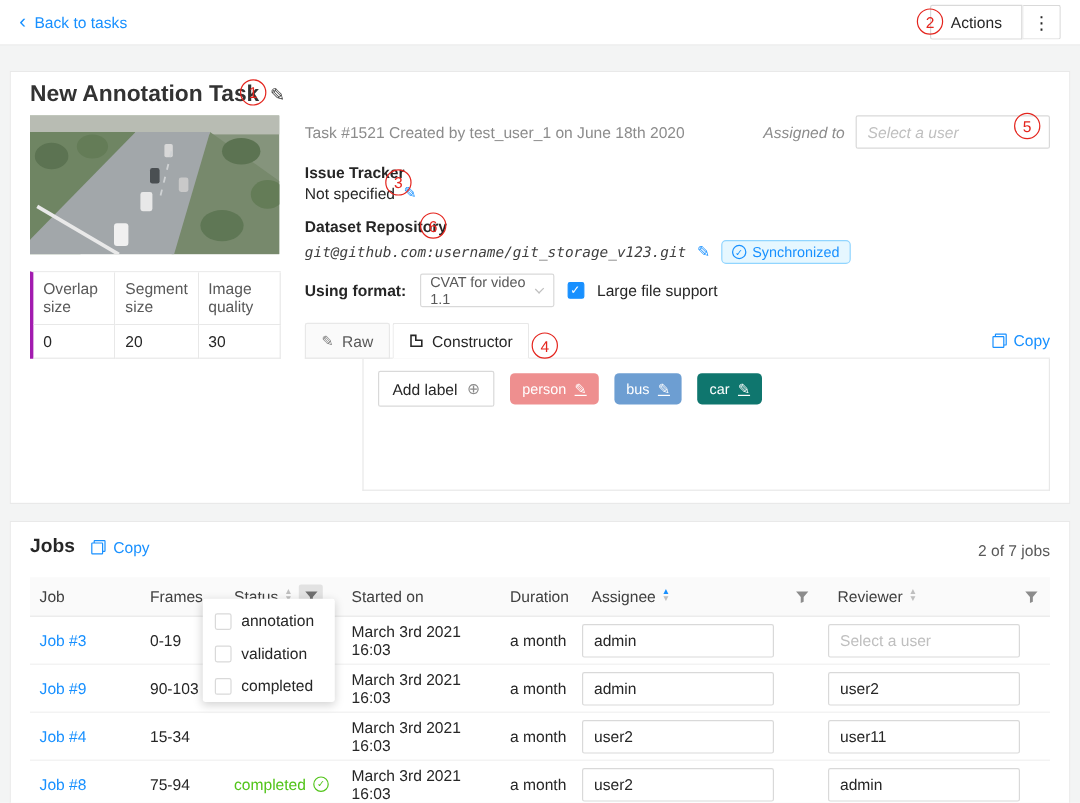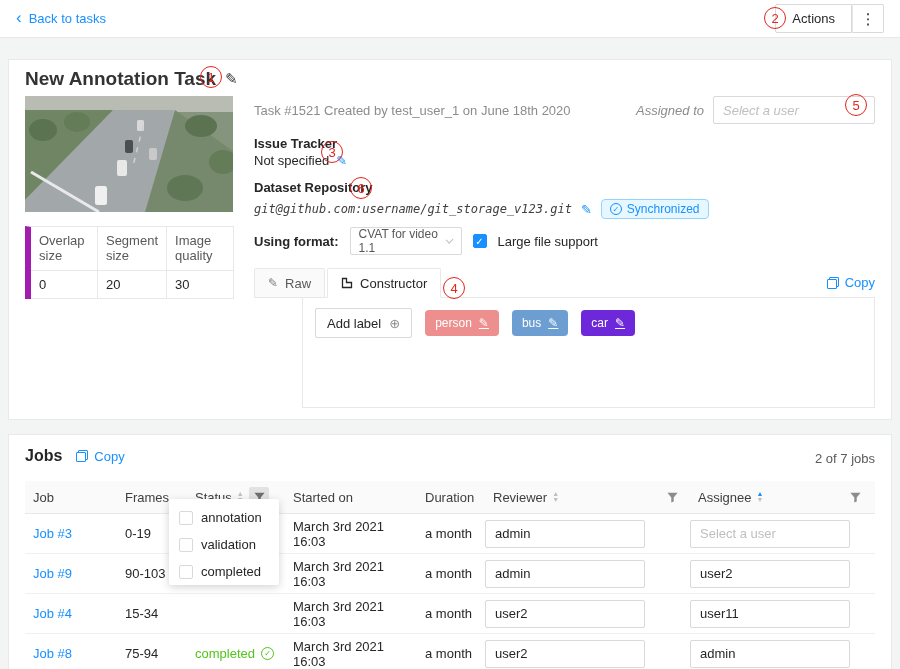--- a/index.html
+++ b/index.html
@@ -25,21 +25,21 @@
 
   
   .task-title-row { position:absolute; left:16px; top:8px; display:flex; align-items:center; gap:9px; }
   .task-title { font-size:19px; font-weight:600; color:#333; }
   .title-edit { color:#3a3a3a; font-size:15px; cursor:pointer; }
 
   .preview { position:absolute; left:16px; top:36px; width:208px; height:116px; overflow:hidden; }
   .preview svg { display:block; }
 
   .params { position:absolute; left:16px; top:166px; width:209px; display:grid;
-            grid-template-columns:1fr 1fr 1fr; border-top:1px solid #e8e8e8; border-left:6px solid #a21caf; }
+            grid-template-columns:1fr 1fr 1fr; border-top:1px solid #e8e8e8; border-left:3px solid #a21caf; }
   .pcell { border-right:1px solid #e8e8e8; border-bottom:1px solid #e8e8e8; padding:6px 8px; background:#fff; }
   .phead { color:#595959; min-height:44px; }
   .pval  { color:#262626; }
 
   .right-col { position:absolute; left:245px; top:36px; right:16px; }
   .row1 { display:flex; align-items:center; justify-content:space-between; height:28px; }
   .meta { color:#8c8c8c; }
   .assigned { display:flex; align-items:center; gap:9px;font-style:italic; }
   .assigned-label { color:#8c8c8c; }
 
@@ -246,21 +246,21 @@
           <span class="plus">⊕</span>
         </button>
         <span class="chip" style="background: rgb(238, 143, 143);">
           <span>person</span>
           <span class="chip-edit">✎</span>
         </span>
         <span class="chip" style="background: rgb(109, 158, 210);">
           <span>bus</span>
           <span class="chip-edit">✎</span>
         </span>
-        <span class="chip" style="background: #6d28d9;">
+        <span class="chip" style="background: #0f766e;">
           <span>car</span>
           <span class="chip-edit">✎</span>
         </span>
       </div>
     </div>
   </div>
 
   <div class="card jobs-card">
     <div class="jobs-head">
       <span class="jobs-title">Jobs</span>
@@ -292,38 +292,38 @@
               </svg>
           </span>
         </div>
         <div class="jh">
             <span>Started on</span>
           </div>
         <div class="jh">
             <span>Duration</span>
           </div>
         <div class="jh">
+          <span>Assignee</span>
+          <span class="sorters">
+            <span class="on">▲</span>
+            <span>▼</span>
+          </span>
+          <span class="funnel" style="margin-right:4px;">
+            <svg width="13" height="13" viewBox="0 0 14 14">
+                <path d="M1.5 2h11L8.3 7v4.2l-2.6 1.2V7L1.5 2z" fill="#8c8c8c"></path>
+              </svg>
+          </span>
+        </div>
+        <div class="jh">
           <span>Reviewer</span>
           <span class="sorters">
             <span>▲</span>
             <span>▼</span>
           </span>
           <span class="funnel">
-            <svg width="13" height="13" viewBox="0 0 14 14">
-                <path d="M1.5 2h11L8.3 7v4.2l-2.6 1.2V7L1.5 2z" fill="#8c8c8c"></path>
-              </svg>
-          </span>
-        </div>
-        <div class="jh">
-          <span>Assignee</span>
-          <span class="sorters">
-            <span class="on">▲</span>
-            <span>▼</span>
-          </span>
-          <span class="funnel" style="margin-right:4px;">
             <svg width="13" height="13" viewBox="0 0 14 14">
                 <path d="M1.5 2h11L8.3 7v4.2l-2.6 1.2V7L1.5 2z" fill="#8c8c8c"></path>
               </svg>
           </span>
         </div>
       </div>
 
       <div class="jbody">
 
         <div class="jrow">

